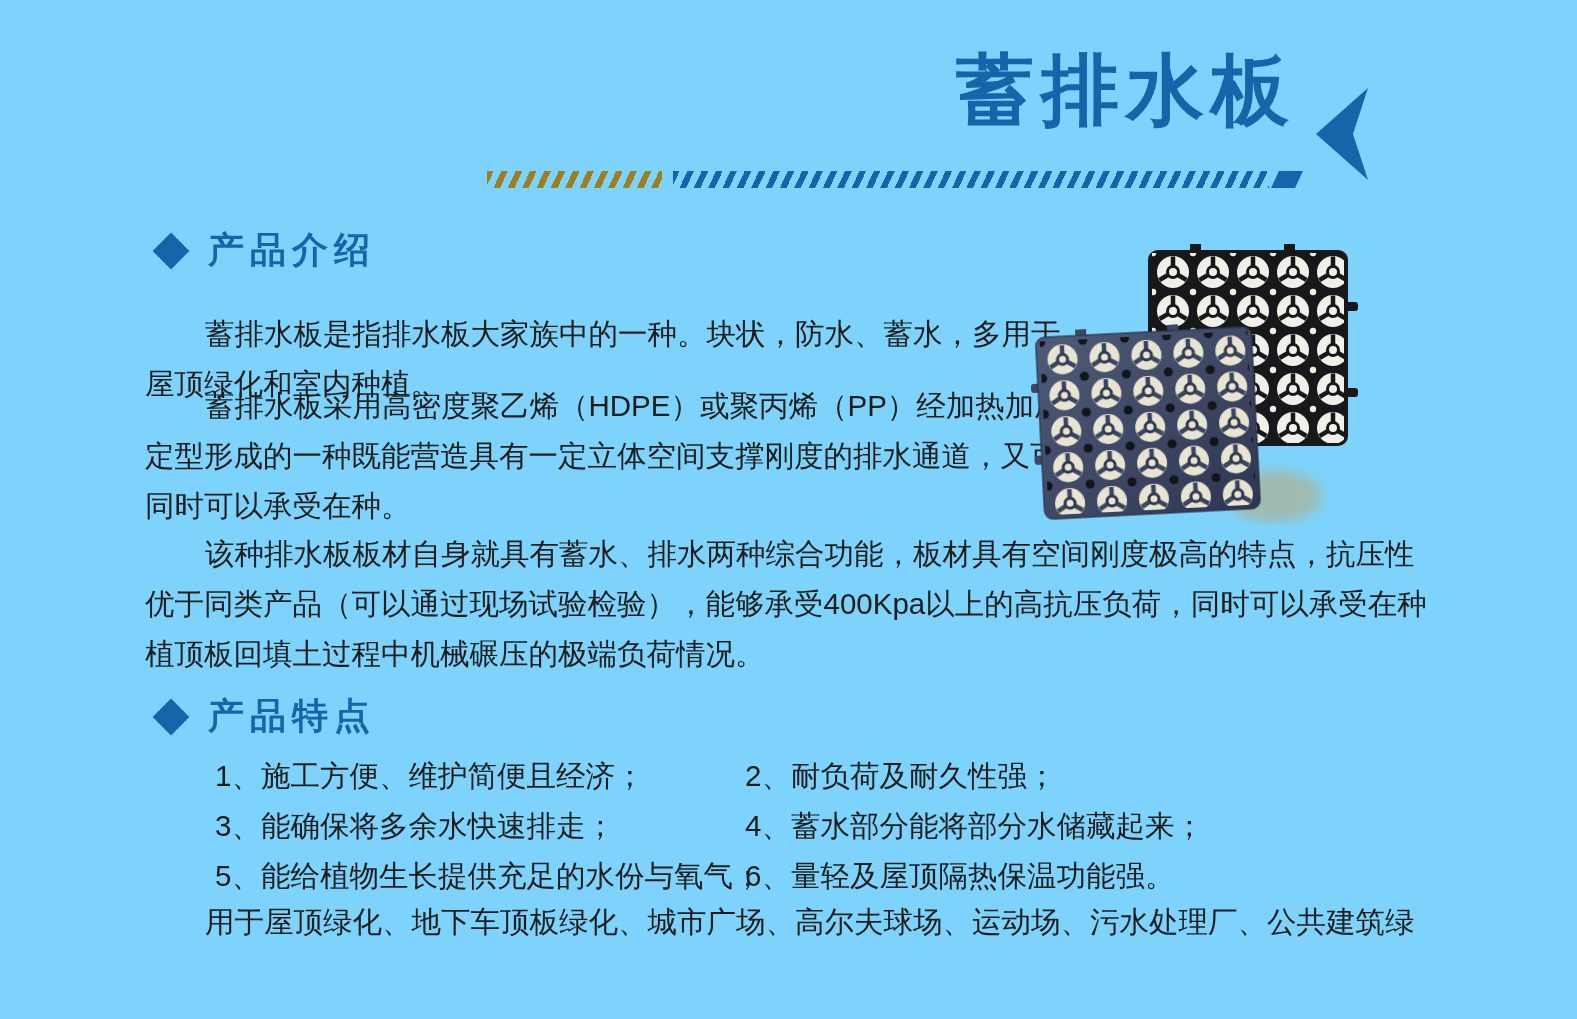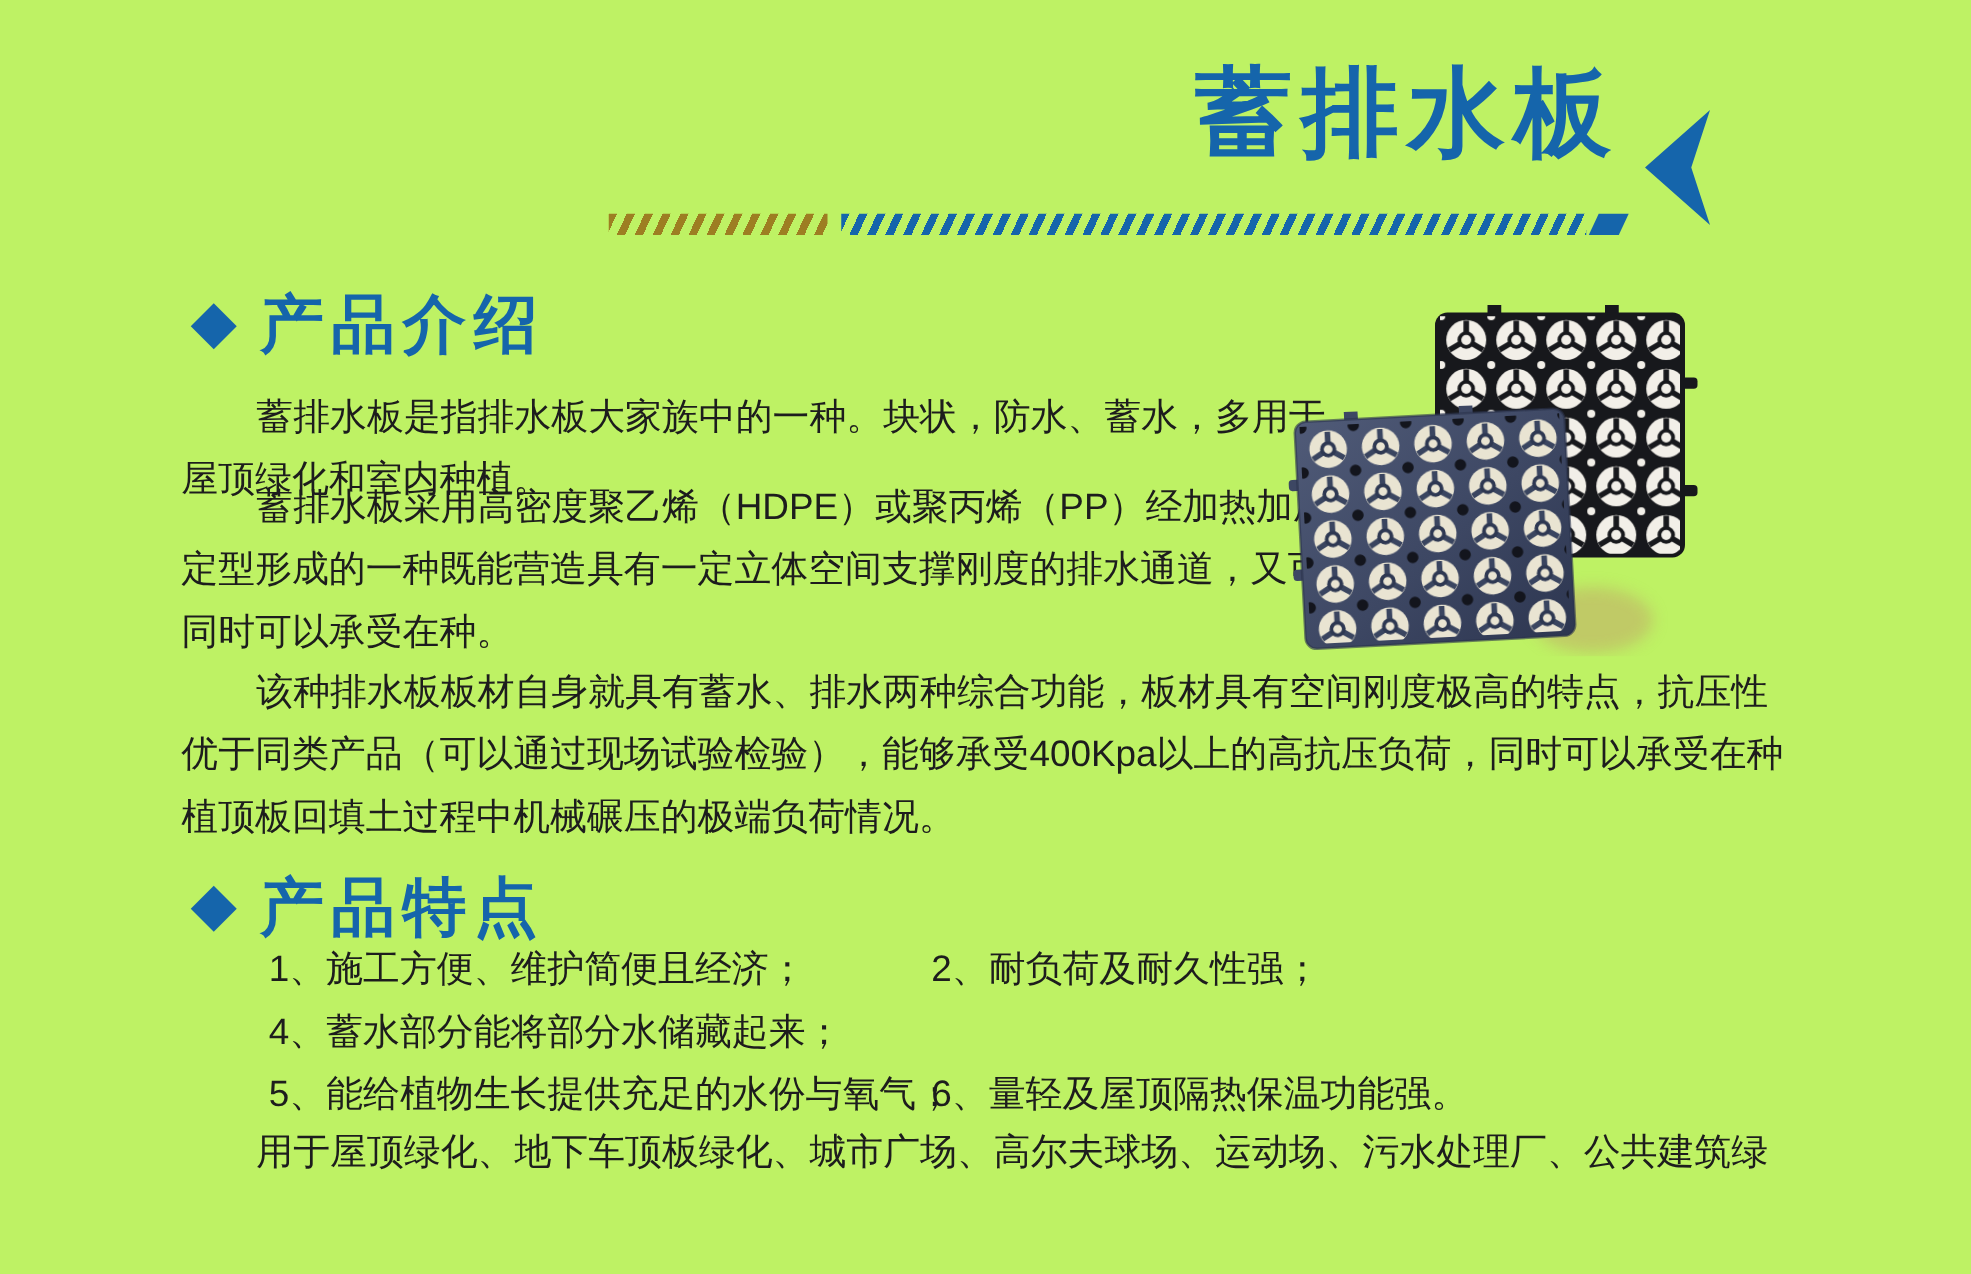--- a/index.html
+++ b/index.html
@@ -8,21 +8,21 @@
     --ink:#1d1d1d;
   }
   html,body{margin:0;padding:0;}
   body{
     width:1577px;height:1019px;
     background:#ffffff;
     font-family:"Liberation Sans","DejaVu Sans",sans-serif;
     color:var(--ink);
     overflow:hidden;
   }
-  .page{position:relative;width:1577px;height:1019px;background:#bef264;}
+  .page{position:relative;width:1577px;height:1019px;background:#7dd3fc;}
 
   
   .header{
     position:absolute;top:50px;right:209px;
     display:flex;align-items:flex-start;gap:20px;
   }
   .page-title{
     margin:0;
     font-size:78px;line-height:1.05;
     font-weight:bold;
@@ -57,21 +57,21 @@
   .sec-head.intro-head{top:226px;}
   .sec-head.features-head{top:692px;}
   .diamond{
     width:26px;height:26px;
     background:var(--blue);
     transform:rotate(45deg);
     flex:0 0 auto;
   }
   .sec-title{
     margin:0;
-    font-size:51px;font-weight:bold;
+    font-size:36px;font-weight:bold;
     color:var(--blue);
     letter-spacing:6px;
     white-space:nowrap;
   }
 
   
   .para{position:absolute;left:145px;}
   .para .line{
     margin:0;
     font-size:29.5px;
@@ -203,20 +203,21 @@
     <span class="diamond"></span>
     <h2 class="sec-title">产品特点</h2>
   </div>
 
   <div class="features-list">
     <div class="feature-row">
       <p class="cell left">1、施工方便、维护简便且经济；</p>
       <p class="cell right">2、耐负荷及耐久性强；</p>
     </div>
     <div class="feature-row">
+      <p class="cell left">3、能确保将多余水快速排走；</p>
       <p class="cell right">4、蓄水部分能将部分水储藏起来；</p>
     </div>
     <div class="feature-row">
       <p class="cell left">5、能给植物生长提供充足的水份与氧气；</p>
       <p class="cell right">6、量轻及屋顶隔热保温功能强。</p>
     </div>
   </div>
 
   <div class="para apps">
     <p class="line indent">用于屋顶绿化、地下车顶板绿化、城市广场、高尔夫球场、运动场、污水处理厂、公共建筑绿</p>

